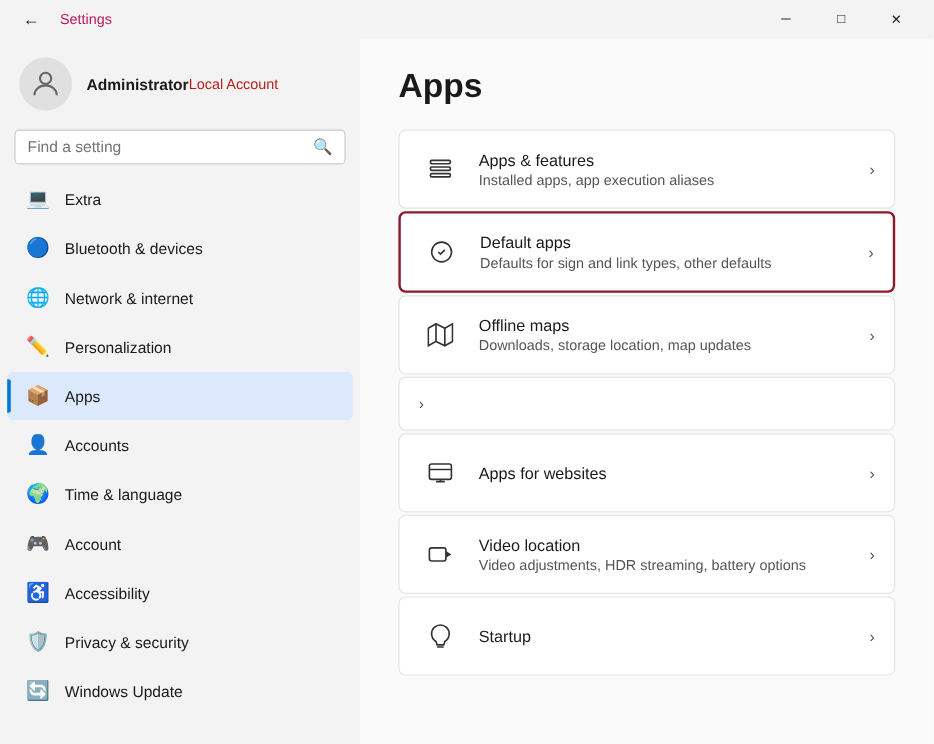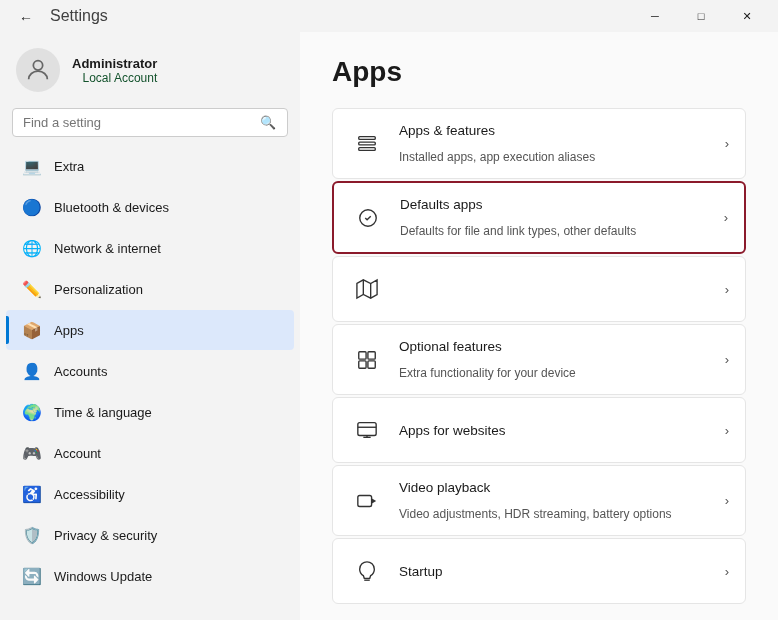--- a/index.html
+++ b/index.html
@@ -22,22 +22,22 @@
       height: 32px;
       padding: 0 8px 0 12px;
       flex-shrink: 0;
     }
     .titlebar-left {
       display: flex;
       align-items: center;
       gap: 10px;
     }
     .titlebar-title {
-      font-size: 16px;
-      color: #404040;
+      font-size: 12px;
+      color: #be185d;
     }
     .titlebar-controls {
       display: flex;
       gap: 0;
     }
     .titlebar-btn {
       width: 46px;
       height: 32px;
       display: flex;
       align-items: center;
@@ -78,23 +78,23 @@
       width: 44px;
       height: 44px;
       border-radius: 50%;
       background: #e0e0e0;
       display: flex;
       align-items: center;
       justify-content: center;
       flex-shrink: 0;
     }
     .user-avatar svg { width: 28px; height: 28px; }
-    .user-info { display: flex; flex-direction: column; align-items: flex-end; }
+    .user-info { display: flex; flex-direction: row; }
     .user-name { font-size: 13px; font-weight: 600; color: #1a1a1a; }
-    .user-role { font-size: 12px; color: #14532d; }
+    .user-role { font-size: 12px; color: #b91c1c; }
 
     .search-box {
       margin: 4px 12px 8px 12px;
       display: flex;
       align-items: flex-start;
       background: white;
       border: 1px solid #ccc;
       border-radius: 4px;
       padding: 6px 10px;
       gap: 8px;
@@ -189,21 +189,21 @@
       width: 36px;
       height: 36px;
       display: flex;
       align-items: center;
       justify-content: center;
       flex-shrink: 0;
       color: #333;
     }
     .settings-item-text { display: flex; flex-direction: column; }
     .settings-item-title { font-size: 13.5px; font-weight: 500; color: #1a1a1a; }
-    .settings-item-desc { font-size: 12px; color: #555; margin-top: 12px; }
+    .settings-item-desc { font-size: 12px; color: #555; margin-top: 2px; }
     .settings-chevron { color: #555; font-size: 13px; }
 
     
     .back-btn {
       width: 28px;
       height: 28px;
       display: flex;
       align-items: center;
       justify-content: center;
       cursor: pointer;
@@ -318,53 +318,43 @@
   </div>
         <div class="settings-item highlighted">
     <div class="settings-item-left">
       <div class="settings-item-icon">
         <svg width="22" height="22" viewBox="0 0 24 24" fill="none" stroke="#333" stroke-width="1.5">
                 <circle cx="12" cy="12" r="9"></circle>
                 <path d="M9 12l2 2 4-4"></path>
               </svg>
       </div>
       <div class="settings-item-text">
-        <span class="settings-item-title">Defaults apps</span>
-        <span class="settings-item-desc">Defaults for file and link types, other defaults</span>
+        <span class="settings-item-title">Default apps</span>
+        <span class="settings-item-desc">Defaults for sign and link types, other defaults</span>
       </div>
     </div>
     <span class="settings-chevron">›</span>
   </div>
         <div class="settings-item">
     <div class="settings-item-left">
       <div class="settings-item-icon">
         <svg width="22" height="22" viewBox="0 0 24 24" fill="none" stroke="#333" stroke-width="1.5">
                 <polygon points="1,6 1,22 8,18 16,22 23,18 23,2 16,6 8,2"></polygon>
                 <line x1="8" y1="2" x2="8" y2="18"></line>
                 <line x1="16" y1="6" x2="16" y2="22"></line>
               </svg>
       </div>
-    </div>
-    <span class="settings-chevron">›</span>
-  </div>
-        <div class="settings-item">
-    <div class="settings-item-left">
-      <div class="settings-item-icon">
-        <svg width="22" height="22" viewBox="0 0 24 24" fill="none" stroke="#333" stroke-width="1.5">
-                <rect x="3" y="3" width="8" height="8" rx="1"></rect>
-                <rect x="13" y="3" width="8" height="8" rx="1"></rect>
-                <rect x="3" y="13" width="8" height="8" rx="1"></rect>
-                <rect x="13" y="13" width="8" height="8" rx="1"></rect>
-              </svg>
-      </div>
-      <div class="settings-item-text">
-        <span class="settings-item-title">Optional features</span>
-        <span class="settings-item-desc">Extra functionality for your device</span>
-      </div>
-    </div>
+      <div class="settings-item-text">
+        <span class="settings-item-title">Offline maps</span>
+        <span class="settings-item-desc">Downloads, storage location, map updates</span>
+      </div>
+    </div>
+    <span class="settings-chevron">›</span>
+  </div>
+        <div class="settings-item">
     <span class="settings-chevron">›</span>
   </div>
         <div class="settings-item">
     <div class="settings-item-left">
       <div class="settings-item-icon">
         <svg width="22" height="22" viewBox="0 0 24 24" fill="none" stroke="#333" stroke-width="1.5">
                 <rect x="2" y="4" width="20" height="14" rx="2"></rect>
                 <line x1="2" y1="9" x2="22" y2="9"></line>
                 <line x1="8" y1="20" x2="16" y2="20"></line>
                 <line x1="12" y1="18" x2="12" y2="20"></line>
@@ -378,21 +368,21 @@
   </div>
         <div class="settings-item">
     <div class="settings-item-left">
       <div class="settings-item-icon">
         <svg width="22" height="22" viewBox="0 0 24 24" fill="none" stroke="#333" stroke-width="1.5">
                 <rect x="2" y="6" width="15" height="12" rx="2"></rect>
                 <polygon points="17,9 22,12 17,15" fill="#333" stroke="none"></polygon>
               </svg>
       </div>
       <div class="settings-item-text">
-        <span class="settings-item-title">Video playback</span>
+        <span class="settings-item-title">Video location</span>
         <span class="settings-item-desc">Video adjustments, HDR streaming, battery options</span>
       </div>
     </div>
     <span class="settings-chevron">›</span>
   </div>
         <div class="settings-item">
     <div class="settings-item-left">
       <div class="settings-item-icon">
         <svg width="22" height="22" viewBox="0 0 24 24" fill="none" stroke="#333" stroke-width="1.5">
                 <path d="M12 2C8 2 4 5 4 10c0 3 1.5 5.5 4 7l1 3h6l1-3c2.5-1.5 4-4 4-7 0-5-4-8-8-8z"></path>

